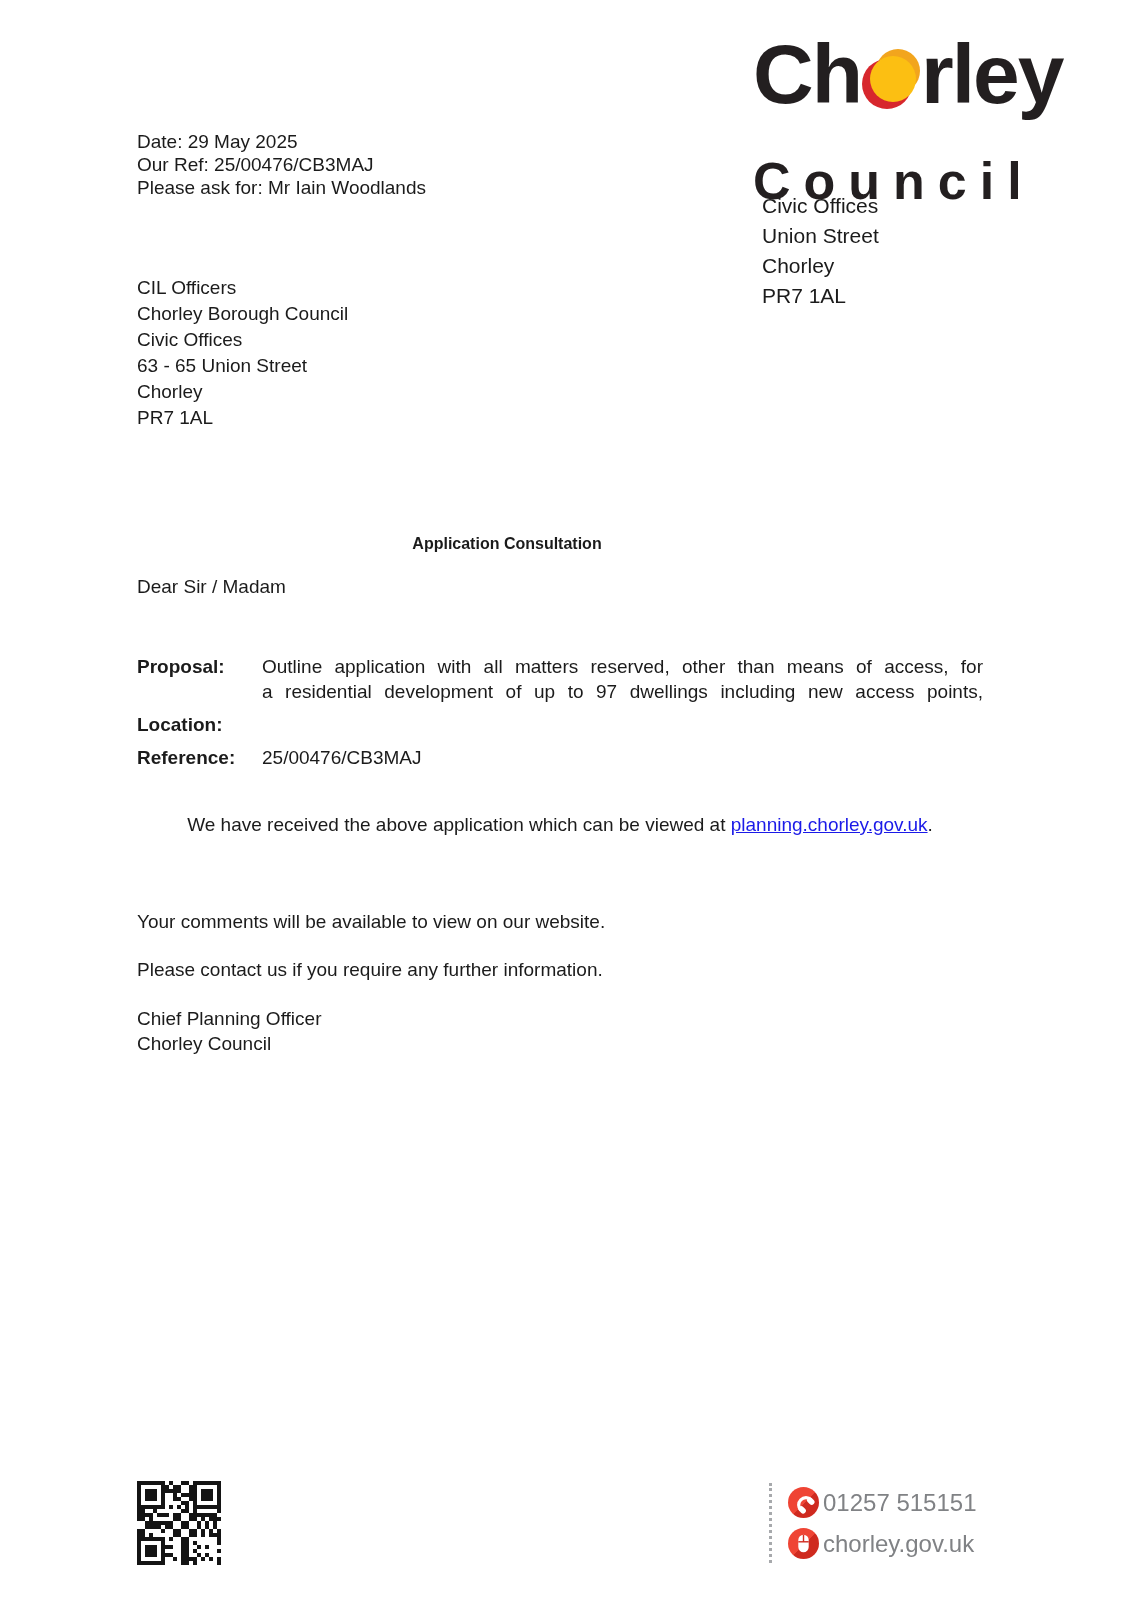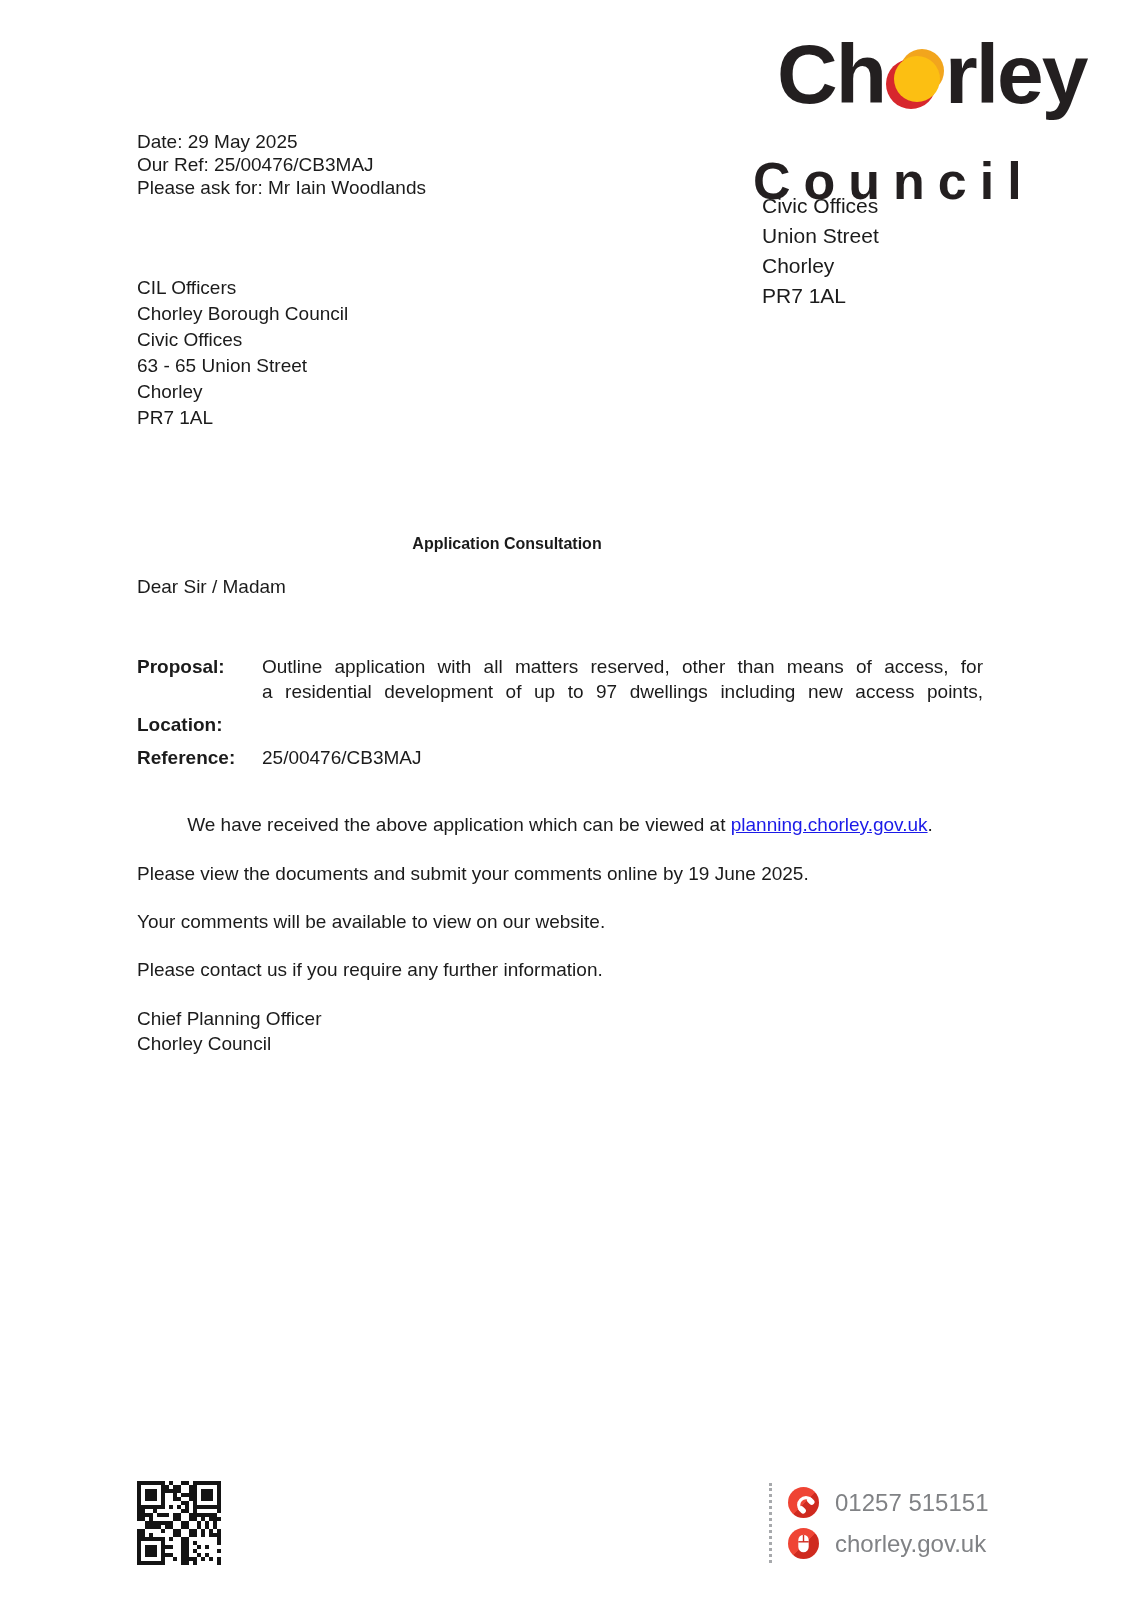--- a/index.html
+++ b/index.html
@@ -6,21 +6,21 @@
   .page{
     position:relative;width:1131px;height:1600px;background:#ffffff;
     font-family:"Liberation Sans", sans-serif;color:var(--body-text,#1b1b1b);
     overflow:hidden;
   }
   .abs{position:absolute;}
   
   .meta-block{left:137px;top:130px;font-size:19px;line-height:23px;}
   
   .logo{left:753px;top:30px;color:var(--logo-text,#231f20);}
-  .logo-word{font-size:84px;font-weight:bold;letter-spacing:-2px;line-height:88px;white-space:nowrap;margin-left:24px;}
+  .logo-word{font-size:84px;font-weight:bold;letter-spacing:-2px;line-height:88px;white-space:nowrap;}
   .logo-o{display:inline-block;position:relative;width:58px;height:60px;vertical-align:-6px;margin:0 1px;}
   .logo-o .c{position:absolute;border-radius:50%;}
   .logo-o .amber{width:44px;height:44px;left:14px;top:0;background:var(--amber,#F2A51D);z-index:1;}
   .logo-o .red{width:50px;height:50px;left:0;top:10px;background:var(--red,#D7272D);z-index:2;}
   .logo-o .yellow{width:46px;height:46px;left:8px;top:7px;background:var(--yellow,#FCBF12);z-index:3;}
   .logo-sub{font-size:52px;font-weight:bold;letter-spacing:13px;margin-top:40px;line-height:46px;}
   
   .council-address{left:762px;top:191px;font-size:21px;line-height:30px;}
   
   .recipient{left:137px;top:275px;font-size:19px;line-height:26px;}
@@ -34,21 +34,21 @@
   .line-justify{text-align:justify;text-align-last:justify;}
   
   .para{left:137px;width:846px;font-size:19px;line-height:25px;}
   .p1{top:812px;text-align:center;} .p2{top:861px;} .p3{top:909px;} .p4{top:957px;}
   .link{color:var(--link-blue,#1b1ae8);text-decoration:underline;cursor:pointer;}
   
   .signature{left:137px;top:1006px;font-size:19px;line-height:25px;}
   
   .qr{left:137px;top:1481px;width:84px;height:84px;}
   .footer-divider{left:769px;top:1483px;height:80px;width:0;border-left:3px dotted #a7a9ac;}
-  .contact-row{left:788px;height:31px;display:flex;align-items:center;gap:16px;}
+  .contact-row{left:788px;height:31px;display:flex;align-items:center;gap:4px;}
   .row-phone{top:1487px;} .row-web{top:1528px;}
   .contact-icon{width:31px;height:31px;border-radius:50%;flex:0 0 31px;
     background:linear-gradient(135deg,#ef4434 52%,#cf2a1f 52%);}
   .contact-text{font-size:24px;color:var(--footer-text-grey,#808285);line-height:31px;white-space:nowrap;}
 </style>
 </head>
 <body>
 
 <div class="page">
 
@@ -95,21 +95,20 @@
     <div class="details-row">
       <div class="details-label">Location:</div>
     </div>
     <div class="details-row">
       <div class="details-label">Reference:</div>
       <div>25/00476/CB3MAJ</div>
     </div>
   </div>
 
   <div class="abs para p1"><span>We have received the above application which can be viewed at </span><span class="link">planning.chorley.gov.uk</span><span>.</span></div>
-  <div class="abs para p2">Please view the documents and submit your comments online by 19 June 2025.</div>
   <div class="abs para p3">Your comments will be available to view on our website.</div>
   <div class="abs signature">
     <div>Chief Planning Officer</div>
     <div>Chorley Council</div>
   </div>
 
   <div class="abs para p4">Please contact us if you require any further information.</div>
 
   <div class="abs qr" id="qr"><svg xmlns="http://www.w3.org/2000/svg" width="84" height="84" fill="#141414">
         <rect x="0" y="0" width="4" height="4"></rect>

